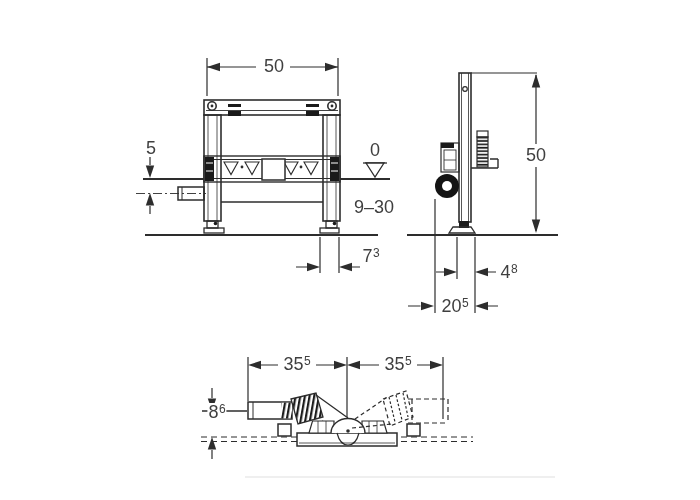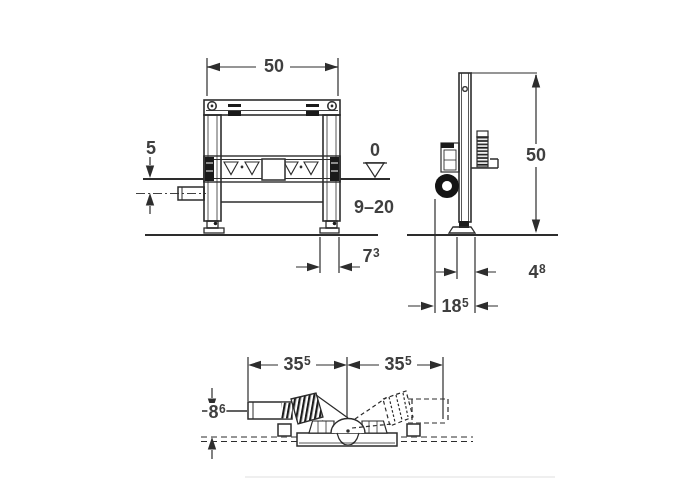--- a/index.html
+++ b/index.html
@@ -1,20 +1,20 @@
 <!DOCTYPE html>
 <html><head>
 <meta charset="utf-8">
 <style>
   html,body{margin:0;padding:0;background:#ffffff;}
   #stage{position:relative;width:700px;height:500px;background:#fff;overflow:hidden;
          font-family:"Liberation Sans", sans-serif;}
   svg{position:absolute;left:0;top:0;}
   .lbl{position:absolute;transform:translate(-50%,-50%);white-space:nowrap;
-       font-size:18px;color:#3f3f3f;line-height:1;background:#fff;padding:0 1px;font-weight:bold;}
+       font-size:18px;color:#3f3f3f;line-height:1;background:#fff;padding:0 1px;}
   .lbl .sup{font-size:12px;position:relative;top:-5px;padding-left:0.5px;}
 </style>
 </head>
 <body>
 
 <div id="stage">
 
 <svg width="700" height="500" viewBox="0 0 700 500">
   <defs>
     <pattern id="hv" width="4.6" height="4" patternUnits="userSpaceOnUse" patternTransform="rotate(10)">
@@ -207,24 +207,24 @@
       <path d="M408,399 H448 M408,423 H448 M448,399 V423 M412,399 V423" stroke-dasharray="5 3"></path>
     </g>
 
     <path d="M245,477 H555" stroke="#efefef" stroke-width="1.8"></path>
   </g>
 </svg>
 
 <div class="lbl" style="left:274px;top:66px"><span>50</span></div>
 <div class="lbl" style="left:151px;top:148px"><span>5</span></div>
 <div class="lbl" style="left:375px;top:150px"><span>0</span></div>
-<div class="lbl" style="left:374px;top:207px"><span>9–20</span></div>
+<div class="lbl" style="left:374px;top:207px"><span>9–30</span></div>
 <div class="lbl" style="left:371px;top:256px"><span>7</span><span class="sup">3</span></div>
 
 <div class="lbl" style="left:536px;top:155px"><span>50</span></div>
-<div class="lbl" style="left:537px;top:272px"><span>4</span><span class="sup">8</span></div>
-<div class="lbl" style="left:455px;top:306px"><span>18</span><span class="sup">5</span></div>
+<div class="lbl" style="left:509px;top:272px"><span>4</span><span class="sup">8</span></div>
+<div class="lbl" style="left:455px;top:306px"><span>20</span><span class="sup">5</span></div>
 
 <div class="lbl" style="left:297px;top:364px"><span>35</span><span class="sup">5</span></div>
 <div class="lbl" style="left:398px;top:364px"><span>35</span><span class="sup">5</span></div>
 <div class="lbl" style="left:217px;top:412px"><span>8</span><span class="sup">6</span></div>
 
 </div>
 
 </body></html>

